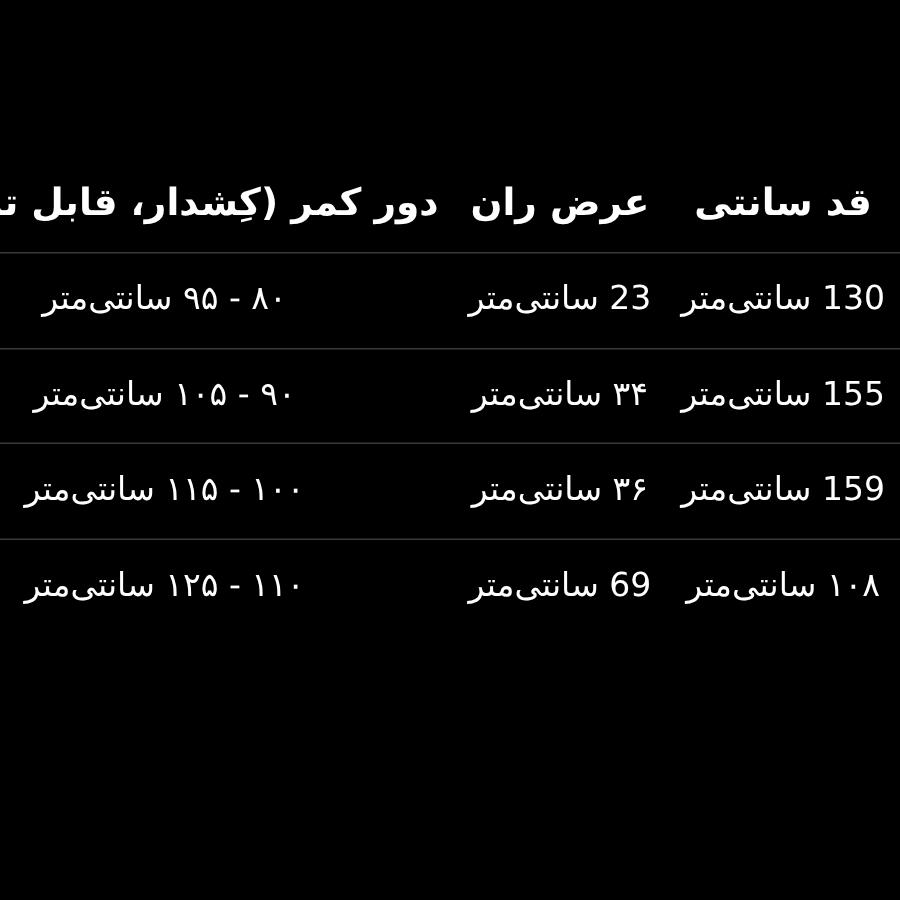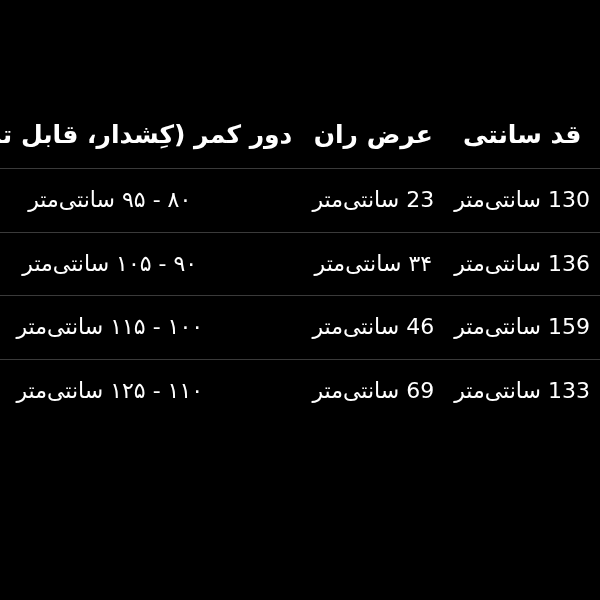--- a/index.html
+++ b/index.html
@@ -78,30 +78,30 @@
           <th class="col-kamar">دور کمر (کِشدار، قابل تنظیم)</th>
         </tr>
       </thead>
       <tbody>
         <tr>
           <td>130 سانتی‌متر</td>
           <td>23 سانتی‌متر</td>
           <td class="col-kamar">۸۰ - ۹۵ سانتی‌متر</td>
         </tr>
         <tr>
-          <td>136 سانتی‌متر</td>
+          <td>155 سانتی‌متر</td>
           <td>۳۴ سانتی‌متر</td>
           <td class="col-kamar">۹۰ - ۱۰۵ سانتی‌متر</td>
         </tr>
         <tr>
           <td>159 سانتی‌متر</td>
-          <td>46 سانتی‌متر</td>
+          <td>۳۶ سانتی‌متر</td>
           <td class="col-kamar">۱۰۰ - ۱۱۵ سانتی‌متر</td>
         </tr>
         <tr>
-          <td>133 سانتی‌متر</td>
+          <td>۱۰۸ سانتی‌متر</td>
           <td>69 سانتی‌متر</td>
           <td class="col-kamar">۱۱۰ - ۱۲۵ سانتی‌متر</td>
         </tr>
       </tbody>
     </table>
   </div>
 </div>
 
 </body></html>

